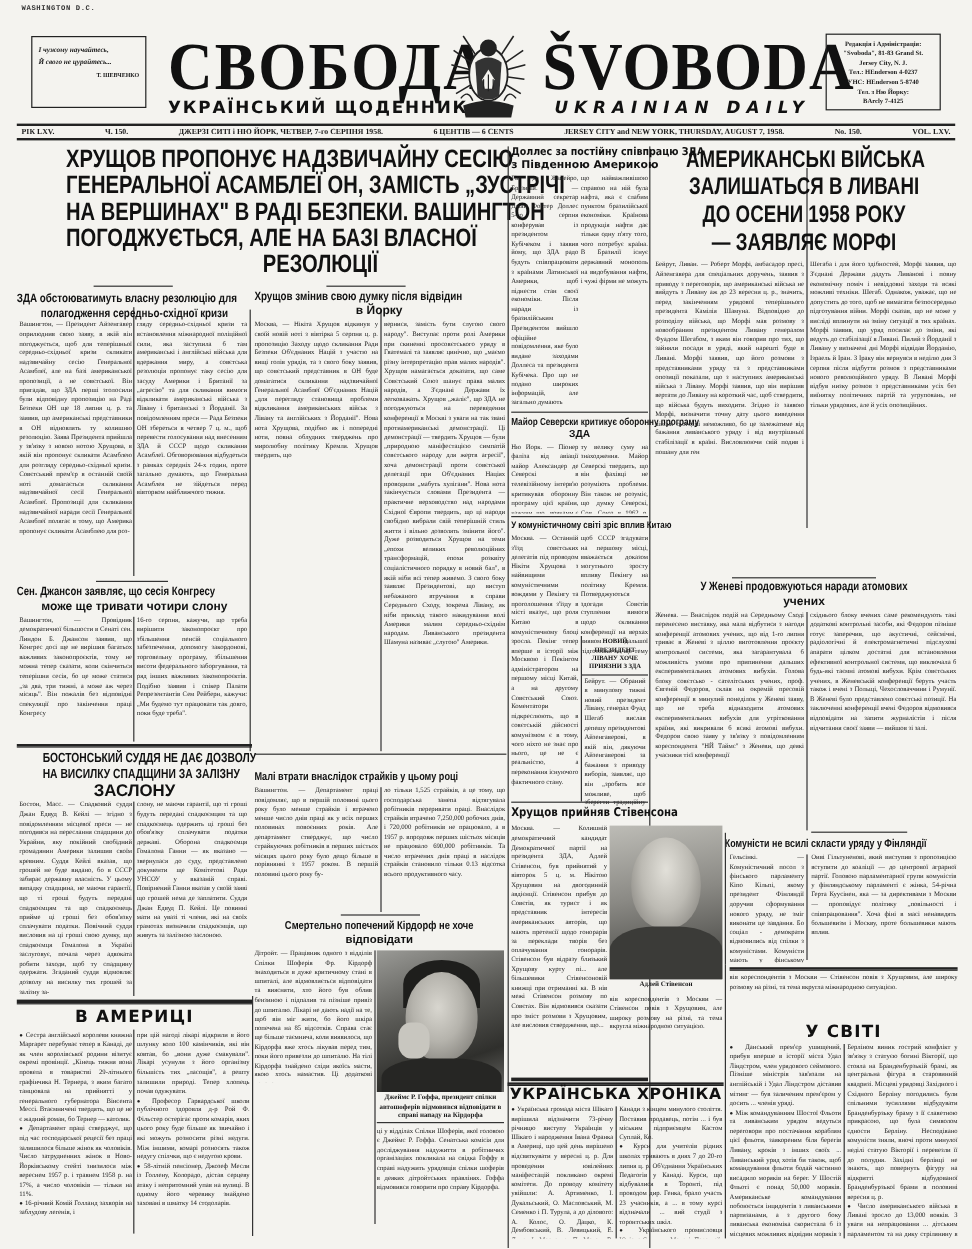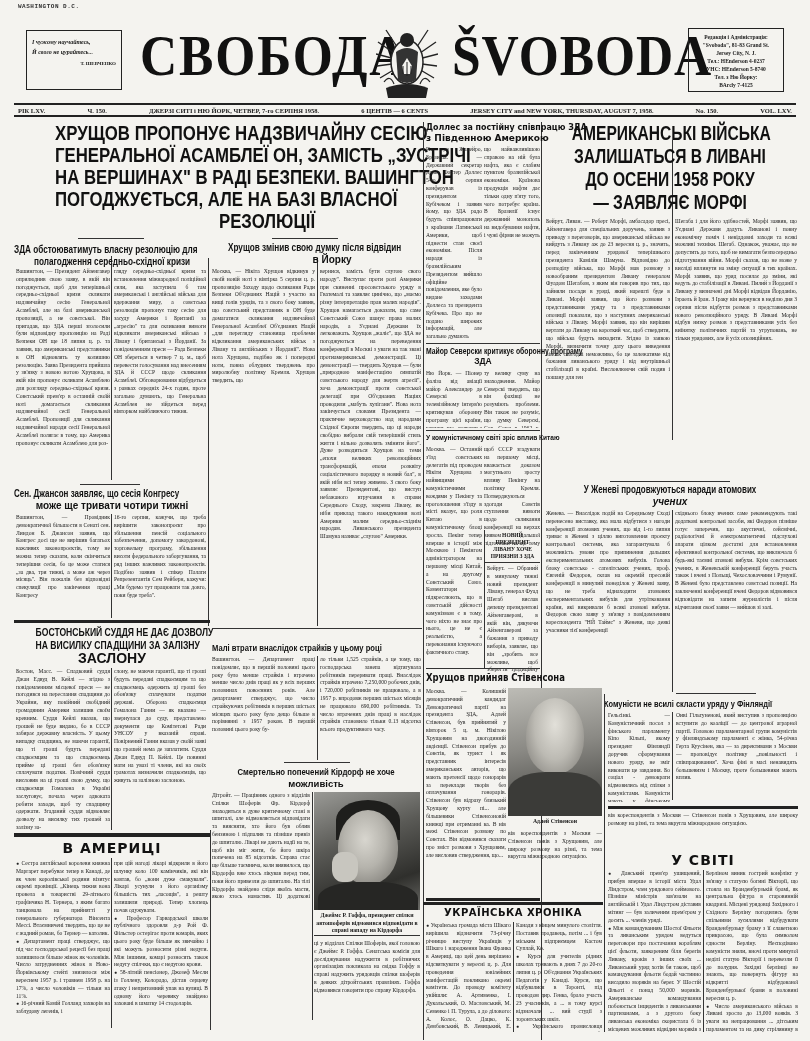--- a/index.html
+++ b/index.html
@@ -46,20 +46,21 @@
 
 <div class="dateline-top">WASHINGTON D.C.</div>
 
 <div class="masthead">
   <div class="motto-box">
     <div>І чужому научайтесь,</div>
     <div>Й свого не цурайтесь...</div>
     <div class="sig">Т. ШЕВЧЕНКО</div>
   </div>
   <div class="title-uk">СВОБОДА</div>
+  <div class="subtitle-uk">УКРАЇНСЬКИЙ ЩОДЕННИК</div>
 
   <div class="emblem">
     <svg width="62" height="80" viewBox="0 0 62 80">
       <g stroke="#222" stroke-width="1.3">
         <line x1="31" y1="40" x2="2" y2="20"></line>
           <line x1="31" y1="40" x2="0" y2="32"></line>
           <line x1="31" y1="40" x2="1" y2="44"></line>
         <line x1="31" y1="40" x2="4" y2="56"></line>
           <line x1="31" y1="40" x2="60" y2="20"></line>
           <line x1="31" y1="40" x2="62" y2="32"></line>
@@ -73,20 +74,21 @@
       <path d="M20 30 Q31 22 42 30 L40 58 Q31 64 22 58 Z" fill="#333"></path>
       <path d="M26 44 L31 36 L36 44 L34 52 L28 52 Z" fill="#f4f3ef"></path>
       <path d="M31 40 L31 54 M27 44 L27 52 M35 44 L35 52" stroke="#222" stroke-width="1"></path>
       <path d="M10 66 Q31 58 52 66 L50 76 L12 76 Z" fill="#222"></path>
       <path d="M8 60 Q14 52 18 62" stroke="#222" fill="none" stroke-width="1.2"></path>
       <path d="M54 60 Q48 52 44 62" stroke="#222" fill="none" stroke-width="1.2"></path>
     </svg>
   </div>
 
   <div class="title-en">ŠVOBODA</div>
+  <div class="subtitle-en">UKRAINIAN DAILY</div>
 
   <div class="address-box">
     <div>Редакція і Адміністрація:</div>
     <div>"Svoboda", 81-83 Grand St.</div>
     <div>Jersey City, N. J.</div>
     <div>Тел.: HEnderson 4-0237</div>
     <div>УНС: HEnderson 5-8740</div>
     <div>Тел. з Ню Йорку:</div>
     <div>BArcly 7-4125</div>
   </div>
@@ -120,21 +122,21 @@
 <div class="rule-v" style="left:541px; top:122px; height:918px;"></div>
 <div class="rule-v" style="left:672px; top:140px; height:300px;"></div>
 
 <div class="abs center" style="left:14px; top:244px; width:196px;">
   <div class="hl-cond" style="font-size:10px; line-height:12px; white-space:nowrap; transform:scaleX(0.82); transform-origin:left;">ЗДА обстоюватимуть власну резолюцію для</div>
   <div class="hl-cond" style="font-size:10px; line-height:12px; white-space:nowrap; transform:scaleX(0.82); transform-origin:center;">полагодження середньо-східної кризи</div>
 </div>
 <div class="abs col-text" style="left:16px; top:268px; width:94px; height:212px;">Вашингтон, — Президент Айзенгавер оприлюднив свою заяву, в якій він погоджується, щоб для теперішньої середньо-східньої кризи скликати надзвичайну сесію Генеральної Асамблеї, але на базі американської пропозиції, а не совєтської. Він пригадав, що ЗДА перші зголосили були відповідну пропозицію на Раді Безпеки ОН ще 18 липня ц. р. та заявив, що американські представники в ОН відновлять ту колишню резолюцію. Заява Президента прийшла у зв'язку з новою нотою Хрущова, в якій він пропонує скликати Асамблею для розгляду середньо-східньої кризи. Совєтський прем'єр в останній своїй ноті домагається скликання надзвичайної сесії Генеральної Асамблеї. Пропозиції для скликання надзвичайної наради сесії Генеральної Асамблеї полягає в тому, що Америка пропонує скликати Асамблею для роз-</div>
 <div class="abs col-text" style="left:114px; top:268px; width:92px; height:212px;">гляду середньо-східньої кризи та встановлення міжнародної поліційної сили, яка заступила б там американські і англійські війська для вдержання миру, а совєтська резолюція пропонує таку сесію для засуду Америки і Британії за „агресію" та для скликання вимоги відкликати американські війська з Лівану і британські з Йорданії. За повідомленням преси — Рада Безпеки ОН збереться в четвер 7 ц. м., щоб перевести голосування над внесенням ЗДА й СССР щодо скликання Асамблеї. Обговорювання відбудеться з рамках середніх 24-х годин, проте загально думають, що Генеральна Асамблея не зійдеться перед вівторком найближчого тижня.</div>
 
-<div class="abs center" style="left:228px; top:242px; width:208px;">
+<div class="abs center" style="left:212px; top:242px; width:208px;">
   <div class="hl-cond" style="font-size:10px; line-height:12px; white-space:nowrap; transform:scaleX(0.82); transform-origin:left;">Хрущов змінив свою думку після відвідин</div>
   <div class="hl-cond" style="font-size:10px; line-height:12px; white-space:nowrap;">в Йорку</div>
 </div>
 <div class="abs col-text" style="left:212px; top:268px; width:103px; height:360px;">Москва, — Нікіта Хрущов відкинув у своїй новій ноті з вівтірка 5 серпня ц. р. пропозицію Заходу щодо скликання Ради Безпеки Об'єднаних Націй з участю на вищі голів урядів, та з свого боку заявив, що совєтський представник в ОН буде домагатися скликання надзвичайної Генеральної Асамблеї Об'єднаних Націй „для перегляду становища проблеми відкликання американських військ з Лівану та англійських з Йорданії". Нова нота Хрущова, подібно як і попередні ноти, повна облудних тверджень про миролюбну політику Кремля. Хрущов твердить, що</div>
 <div class="abs col-text" style="left:320px; top:268px; width:101px; height:360px;">вернися, замість бути слугою свого народу". Виступає проти ролі Америки при скиненні просовєтського уряду в Гватемалі та заявляє цинічно, що „маємо різну інтерпретацію прав малих народів". Хрущов намагається доказати, що саме Совєтський Союз шанує права малих народів, а З'єднані Держави їх легковажать. Хрущов „жаліє", що ЗДА не погоджуються на переведення конференції в Москві з уваги на так звані протиамериканські демонстрації. Ці демонстрації — твердить Хрущов — були „природною маніфестацією симпатій совєтського народу для жертв агресії", хоча демонстрації проти совєтської делегації при Об'єднаних Націях проводили „мабуть хулігани". Нова нота закінчується словами Президента — практичне верховодство над народами Східної Європи твердить, що ці народи свобідно вибрали свій теперішній стиль життя і вільно дозволять змінити його". Дуже розводиться Хрущов на теми „епохи великих революційних трансформацій, епохи розквіту соціалістичного порядку в новий бал", в якій ніби всі тепер живемо. З свого боку заявляє Президентові, що виступ небажаного втручання в справи Середнього Сходу, зокрема Лівану, як ніби приклад такого накидування волі Америки малим середньо-східнім народам. Ливанського президента Шамуна називає „слугою" Америки.</div>
 
 <div class="abs center" style="left:426px; top:122px; width:114px;">
   <div class="hl-cond" style="font-size:9px; line-height:11px; white-space:nowrap; transform:scaleX(0.88); transform-origin:left; font-family:'DejaVu Sans',sans-serif;">Доллес за постійну співпрацю ЗДА</div>
   <div class="hl-cond" style="font-size:9px; line-height:11px; white-space:nowrap; font-family:'DejaVu Sans',sans-serif;">з Південною Америкою</div>
 </div>
@@ -166,39 +168,39 @@
   <div class="hl-cond" style="font-size:20px; line-height:23px; white-space:nowrap; transform:scaleX(0.78); transform-origin:center;">ЗАЛИШАТЬСЯ В ЛИВАНІ</div>
   <div class="hl-cond" style="font-size:20px; line-height:23px; white-space:nowrap; transform:scaleX(0.78); transform-origin:center;">ДО ОСЕНИ 1958 РОКУ</div>
   <div class="hl-cond" style="font-size:20px; line-height:23px; white-space:nowrap; transform:scaleX(0.78); transform-origin:center;">— ЗАЯВЛЯЄ МОРФІ</div>
 </div>
 <div class="abs col-text" style="left:546px; top:218px; width:124px; height:262px;">Бейрут, Ливан. — Роберт Морфі, амбасадор пресі, Айзенгавера для спеціальних доручень, заявив з приводу з переговорів, що американські війська не вийдуть з Ливану аж до 23 вересня ц. р., значить, перед закінченням урядової теперішнього президента Камілія Шамуна. Відповідно до розподілу війська, що Морфі мав розмову з новообраним президентом Ливану генералом Фуадом Шегабом, з яким він говорив про тих, що зайняли посади в уряді, який нарешті буде в Ливані. Морфі заявив, що його розмови з представниками уряду та з представниками опозиції показали, що з наступних американські війська з Лівану. Морфі заявив, що він вирішив вертати до Ливану на короткий час, щоб ствердити, що війська будуть виходити. Згідно із заявою Морфі, визначити точну дату цього виведення військ сьогодні неможливо, бо це залежатиме від бажання ливанського уряду і від внутрішньої стабілізації в країні. Висловлюючи свій подив і пошану для ген</div>
 <div class="abs col-text" style="left:675px; top:218px; width:122px; height:262px;">Шегаба і для його здібностей, Морфі заявив, що З'єднані Держави дадуть Ливанові і повну економічну поміч і невіддовні заходи та всякі можливі техніки. Шегаб. Однакож, уважає, що не допустить до того, щоб не вимагати безпосередньо підготування війни. Морфі сказав, що не може у висліді вплинути на зміну ситуації в тих країнах. Морфі заявив, що уряд посилає до зміни, які ведуть до стабілізації в Ливані. Пилий з Йорданії з Ливану у визначені дні Морфі відвідав Йорданію, Ізраель й Іран. З Іраку він вернувся в неділю дня 3 серпня після відбуття розмов з представниками нового революційного уряду. В Ливані Морфі відбув низку розмов з представниками усіх без виїнятку політичних партій та угруповань, не тільки урядових, але й усіх опозиційних.</div>
 
 <div class="rule-h" style="left:610px; top:481px; width:120px;"></div>
 <div class="abs center" style="left:544px; top:484px; width:252px;">
   <div class="hl-cond" style="font-size:10px; line-height:12px; white-space:nowrap; transform:scaleX(0.8); transform-origin:center;">У Женеві продовжуються наради атомових</div>
-  <div class="hl-cond" style="font-size:10px; line-height:12px;font-style:italic;">учених</div>
+  <div class="hl-cond" style="font-size:10px; line-height:12px;">учених</div>
 </div>
 <div class="rule-v" style="left:672px; top:510px; height:182px;"></div>
 <div class="abs col-text" style="left:546px; top:510px; width:124px; height:180px;">Женева. — Внаслідок подій на Середньому Сході перенесено виставку, яка мала відбутися з нагоди конференції атомових учених, що від 1-го липня триває в Женеві з ціллю виготовлення проєкту контрольної системи, яка загарантувала б можливість умови про припинення дальших експериментальних атомових вибухів. Голова блоку совєтсько - сателітських учених, проф. Євгеній Федоров, склав на окремій пресовій конференції в минулий понеділок у Женеві заяву, що не треба віднаходити атомових експериментальних вибухів для утрітковання країни, які викривали б всякі атомові вибухи. Федоров свою заяву у зв'язку з повідомленням кореспондента "НЙ Таймс" з Женеви, що деякі учасники тієї конференції</div>
 <div class="abs col-text" style="left:675px; top:510px; width:122px; height:180px;">східнього блоку вчених саме рекомендують такі додаткові контрольні засоби, які Федоров пізніше готує заперечив, що акустичні, сейсмічні, радіологічні й електромагнетичні підслухові апарати цілком достатні для встановлення ефективної контрольної системи, що виключала б будь-які таємні атомові вибухи. Крім совєтських учених, в Женевській конференції беруть участь також і вчені з Польщі, Чехословаччини і Румунії. В Женеві було представлено совєтські позиції. На заключенні конференції вчені Федоров відмовився відповідати на запити журналістів і після відчитання своєї заяви — вийшов зі залі.</div>
 
 <div class="rule-h" style="left:676px; top:693px; width:80px;"></div>
 <div class="abs" style="left:604px; top:698px; width:200px;">
   <div class="hl-cond" style="font-size:9.5px; line-height:11px; white-space:nowrap; transform:scaleX(0.78); transform-origin:left;">Комуністи не всилі скласти уряду у Фінляндії</div>
 </div>
 <div class="rule-v" style="left:672px; top:712px; height:88px;"></div>
 <div class="rule-v" style="left:604px; top:694px; height:110px;"></div>
 <div class="abs col-text" style="left:608px; top:712px; width:62px; height:90px;">Гельсінкі. — Комуністичний посол з фінського парламенту Кіпо Кільпі, якому президент Фінляндії доручив сформування нового уряду, не зміг виконати це завдання. Бо соціал - демократи відмовились від спілки з комуністами. Комуністи мають у фінському парламенті 50 місць, соціал - демократи 38, аграрії 48, консерватисти 38, решта розділена між інші партії. Вся</div>
 <div class="abs col-text" style="left:676px; top:712px; width:121px; height:90px;">Оиві Гільтуненові, який виступив з пропозицією вступити до коаліції — до центрової аграрної партії. Головою парламентарної групи комуністів у фінляндському парламенті є жінка, 54-річна Герта Куусінен, яка — за директивами з Москви — проповідує політику „повільності і співпрацювання". Хоча фіні в масі ненавидять большевизм і Москву, проте большевики мають вплив.</div>
 
 <div class="rule-h" style="left:80px; top:484px; width:60px;"></div>
 <div class="abs center" style="left:14px; top:488px; width:196px;">
   <div class="hl-cond" style="font-size:10px; line-height:12px; white-space:nowrap; transform:scaleX(0.8); transform-origin:left;">Сен. Джансон заявляє, що сесія Конгресу</div>
-  <div class="hl-cond" style="font-size:10px; line-height:12px; white-space:nowrap;">може ще тривати чотири тижні</div>
+  <div class="hl-cond" style="font-size:10px; line-height:12px; white-space:nowrap;">може ще тривати чотири слону</div>
 </div>
 <div class="rule-v" style="left:111px; top:514px; height:104px;"></div>
 <div class="abs col-text" style="left:16px; top:514px; width:94px; height:104px;">Вашингтон, — Провідник демократичної більшости в Сенаті сен. Линдон Б. Джансон заявив, що Конгрес досі ще не вирішив багатьох важливих законопроєктів, тому не можна тепер сказати, коли скінчиться теперішня сесія, бо це може статися „за два, три тижні, а може аж через місяць". Він пожалів без відповідні спекуляції про закінчення праці Конгресу</div>
 <div class="abs col-text" style="left:114px; top:514px; width:92px; height:104px;">16-го серпня, кажучи, що треба вирішити законопроєкт про збільшення пенсій соціального забезпечення, допомогу закордонові, торговельну програму, збільшення висоти федерального заборгування, та ряд інших важливих законопроєктів. Подібно заявив і спікер Палати Репрезентантів Сем Рейберн, кажучи: „Ми будемо тут працювати так довго, поки буде треба".</div>
 
 <div class="rule-h2" style="left:14px; top:620px; width:196px;"></div>
 <div class="abs center" style="left:14px; top:626px; width:196px;">
   <div class="hl-cond" style="font-size:11px; line-height:13px; white-space:nowrap; transform:scaleX(0.78); transform-origin:center;">БОСТОНСЬКИЙ СУДДЯ НЕ ДАЄ ДОЗВОЛУ</div>
   <div class="hl-cond" style="font-size:11px; line-height:13px; white-space:nowrap; transform:scaleX(0.78); transform-origin:center;">НА ВИСИЛКУ СПАДЩИНИ ЗА ЗАЛІЗНУ</div>
   <div class="hl-cond" style="font-size:14px; line-height:13px;">ЗАСЛОНУ</div>
@@ -211,21 +213,21 @@
 <div class="abs" style="left:212px; top:642px; width:208px;">
   <div class="hl-cond" style="font-size:9.5px; line-height:11px; white-space:nowrap; transform:scaleX(0.8); transform-origin:left;">Малі втрати внаслідок страйків у цьому році</div>
 </div>
 <div class="rule-v" style="left:317px; top:656px; height:104px;"></div>
 <div class="abs col-text" style="left:212px; top:656px; width:103px; height:104px;">Вашингтон. — Департамент праці повідомляє, що в першій половині цього року було менше страйків і втрачено менше число днів праці як у всіх перших половинах повоєнних років. Але департамент стверджує, що число страйкуючих робітників в перших шістьох місяцях цього року було дещо більше в порівнянні з 1957 роком. В першій половині цього року бу-</div>
 <div class="abs col-text" style="left:320px; top:656px; width:101px; height:104px;">ло тільки 1,525 страйків, а це тому, що господарська занепа відтягувала робітників переривати праці. Внаслідок страйків втрачено 7,250,000 робочих днів, і 720,000 робітників не працювало, а в 1957 р. впродовж перших шістьох місяців не працювало 690,000 робітників. Та число втрачених днів праці в наслідок страйків становило тільки 0.13 відсотка всього продуктивного часу.</div>
 
 <div class="rule-h" style="left:284px; top:762px; width:66px;"></div>
 <div class="abs center" style="left:212px; top:766px; width:208px;">
   <div class="hl-cond" style="font-size:9.5px; line-height:12px; white-space:nowrap; transform:scaleX(0.82); transform-origin:center;">Смертельно попечений Кірдорф не хоче</div>
-  <div class="hl-cond" style="font-size:9.5px; line-height:12px;">можливість</div>
+  <div class="hl-cond" style="font-size:9.5px; line-height:12px;">відповідати</div>
 </div>
 <div class="abs col-text" style="left:212px; top:792px; width:98px; height:110px;">Дітройт. — Працівник одного з відділів Спілки Шоферів Фр. Кірдорф знаходиться в дуже критичному стані в шпиталі, але відмовляється відповідати та виясняти, хто його був облив бензиною і підпалив та пізніше привіз до шпиталю. Лікарі не дають надії на те, щоб він міг жити, бо його шкіра попечена на 85 відсотків. Справа стає ще більше таємнича, коли виявилося, що Кірдорфа вже хтось лікував перед тим, поки його привезли до шпиталю. На тілі Кірдорфа знайдено сліди якоїсь масти, якою хтось намастив. Ці додаткові пояснення</div>
 <div class="photo" style="left:314px; top:792px; width:106px; height:118px;">
   <div class="hair" style="left:22px; top:8px; width:64px; height:40px;"></div>
   <div class="face" style="left:24px; top:18px; width:60px; height:74px;"></div>
   <div class="coat" style="left:4px; top:90px; width:100px; height:40px;"></div>
   <div style="position:absolute; left:18px; top:60px; width:26px; height:30px; background:#c8c6bf; border-radius:40%;"></div>
 </div>
 <div class="abs caption" style="left:314px; top:912px; width:106px;">Джеймс Р. Гоффа, президент спілки автошоферів відмовився відповідати в справі нападу на Кірдорфа</div>
 <div class="rule-h" style="left:314px; top:935px; width:106px;"></div>
@@ -254,21 +256,21 @@
 </div>
 <div class="abs col-text" style="left:114px; top:860px; width:94px; height:168px;">
   <p>при цій нагоді лікарі відкрили в його шлунку коло 100 камінчиків, які він ковтав, бо „вони дуже смакували". Лікарі усунули з його організму більшість тих „ласощів", а решту залишили природі. Тепер хлопець почав одужувати.</p>
   <p class="bullet">Професор Гарвардської школи публічного здоровля д-р Рой Ф. Фільстер остерігає проти комарів, яких цього року буде більше як звичайно і які можуть розносити різні недуги. Між іншими, комарі розносять також недугу спілчки, що є недугою крови.</p>
   <p class="bullet">58-літній пенсіонер, Джозеф Месли із Голлену, Колорадо, дістав серцеву атаку і непритомний упав на вулиці. В одному його черевику знайдено заховані в шматку 14 стодоларів.</p>
 </div>
 <div class="rule-v" style="left:210px; top:830px; height:200px;"></div>
 
 <div class="rule-h2" style="left:426px; top:898px; width:114px;"></div>
 <div class="rule-h2" style="left:423px; top:902px; width:180px;"></div>
-<div class="abs section-title" style="left:423px; top:906px; width:180px; font-size:10px; line-height:14px; letter-spacing:0.5px;">УКРАЇНСЬКА ХРОНІКА</div>
+<div class="abs section-title" style="left:423px; top:906px; width:180px; font-size:13px; line-height:14px; letter-spacing:0.5px;">УКРАЇНСЬКА ХРОНІКА</div>
 <div class="rule-v" style="left:513px; top:922px; height:110px;"></div>
 <div class="abs col-text" style="left:426px; top:922px; width:85px; height:110px;">
   <p class="bullet">Українська громада міста Шікаго вирішила відзначити 73-річну річницю виступу Українців у Шікаго і народження Івана Франка в Америці, що цей день вирішено відсвяткувати у вересні ц. р. Для проведення ювілейних маніфестацій покликано окремі комітети. До проводу комітету увійшли: А. Артименко, І. Дукальський, О. Масловський, М. Семенко і П. Турула, а до ділового: А. Колос, О. Дацко, К. Дембовський, В. Левицький, Е. Лупо, І. Масленко, П. Мачак, В. Помпро, В. Попадюк, н-ні Сидорко і Т. Шкірпа.</p>
 
 </div>
 <div class="abs col-text" style="left:516px; top:922px; width:86px; height:110px;">
   <p>Канади з кінцем минулого століття. Поставив продавець, потім ... і був міським підприємцем Кастом Суплай, Ко.</p>
   <p class="bullet">Курси для учителів рідних школах тривають в днях 7 до 20-го липня ц. р. Об'єднання Українських Педагогів у Канаді. Курси, що відбувалися в Торонті, під проводом дир. Генка, брало участь 23 учасників, а ... в тому курсі відзначали ... вий студії з торонтських шкіл.</p>
   <p class="bullet">Українського промисловця Юліана Сигиля в Малоті, Парагвай, Бразилія вибрано президентом Урядової партії ПСД і заступником губернатора.</p>
 </div>

